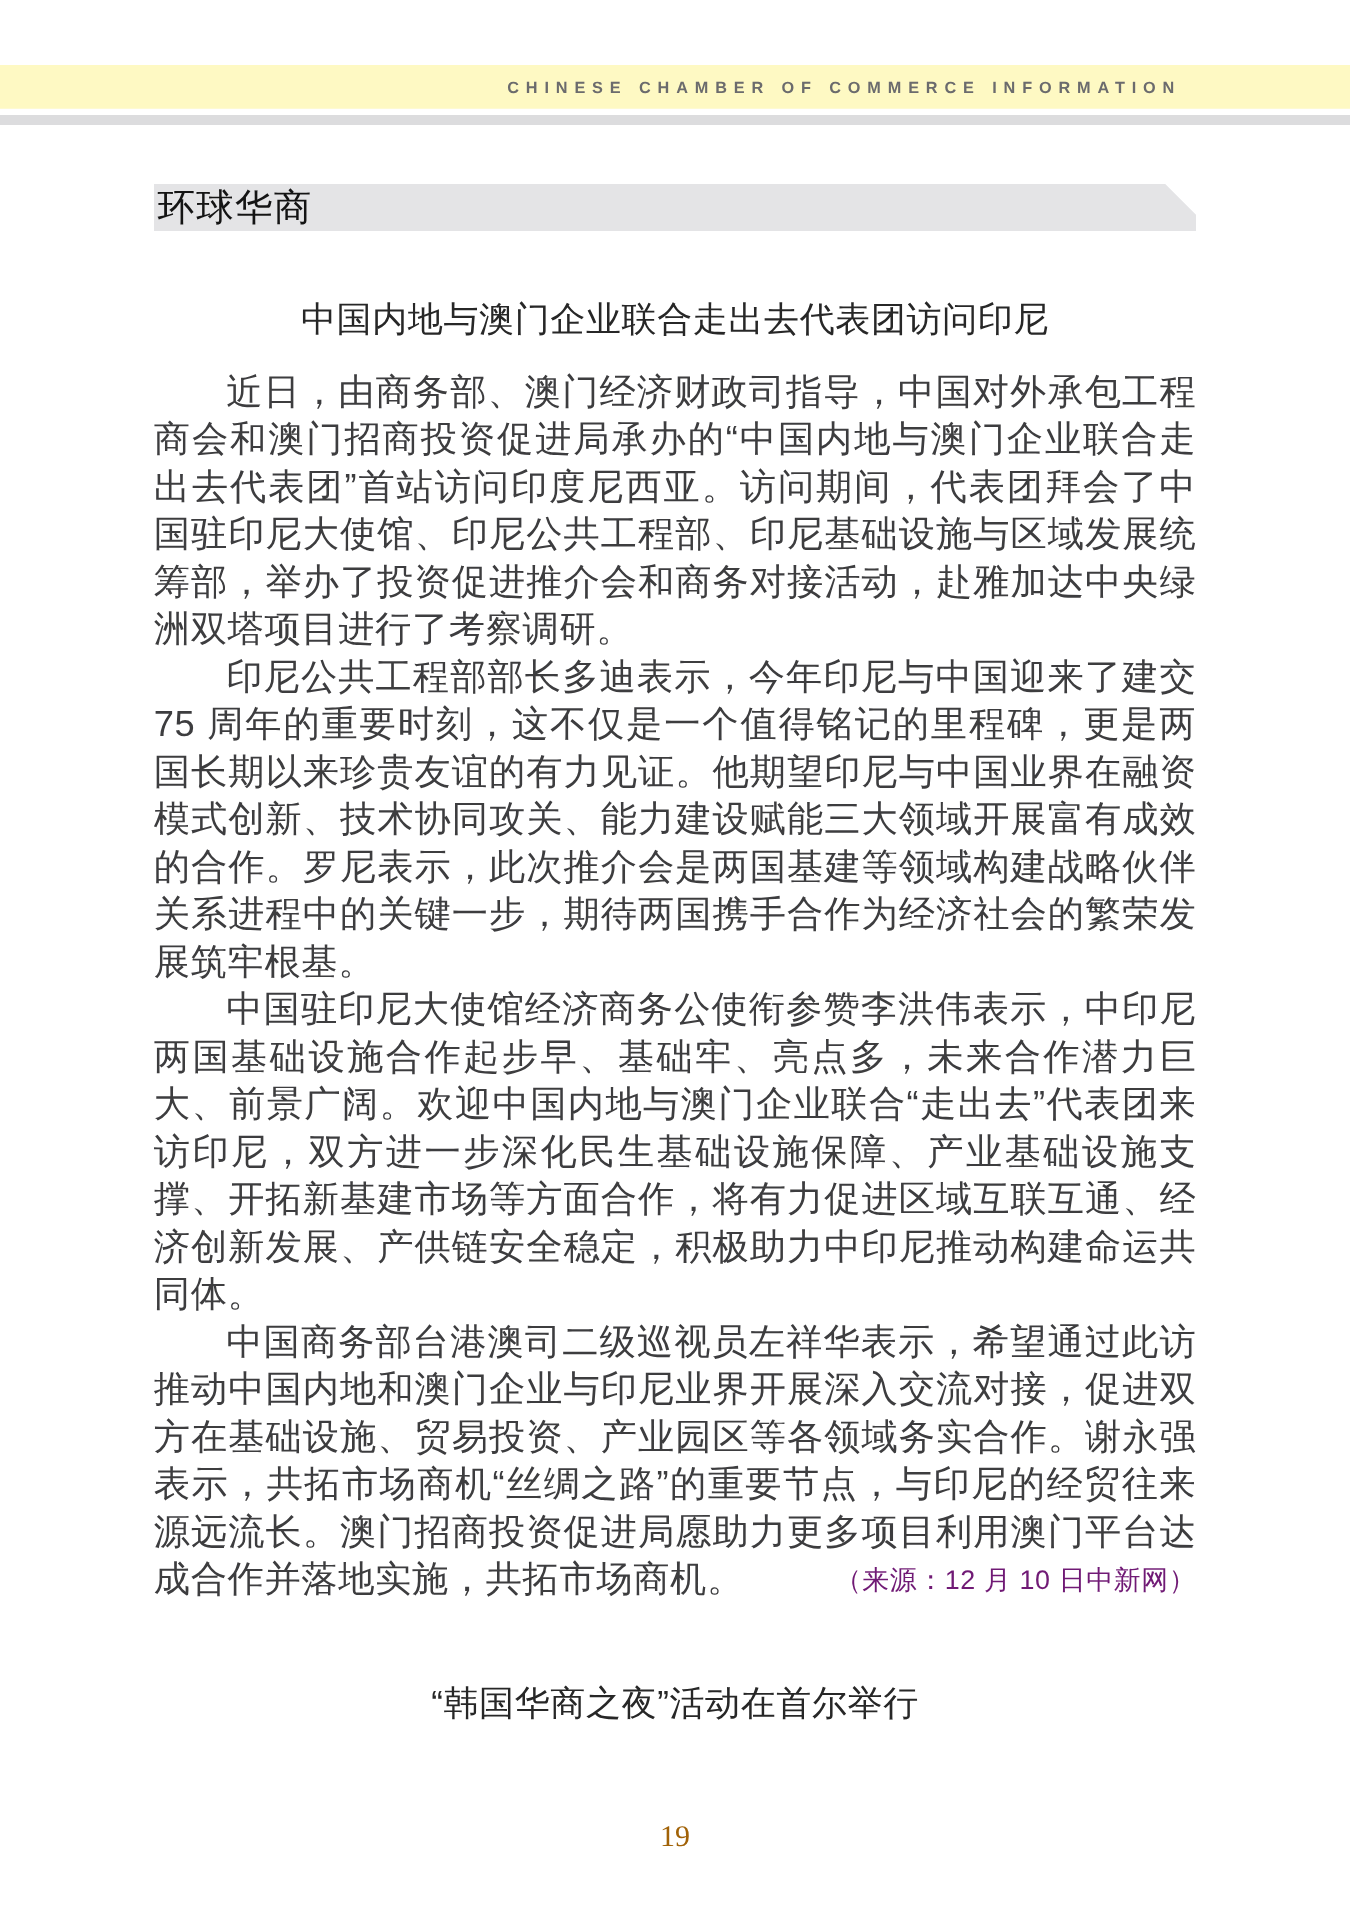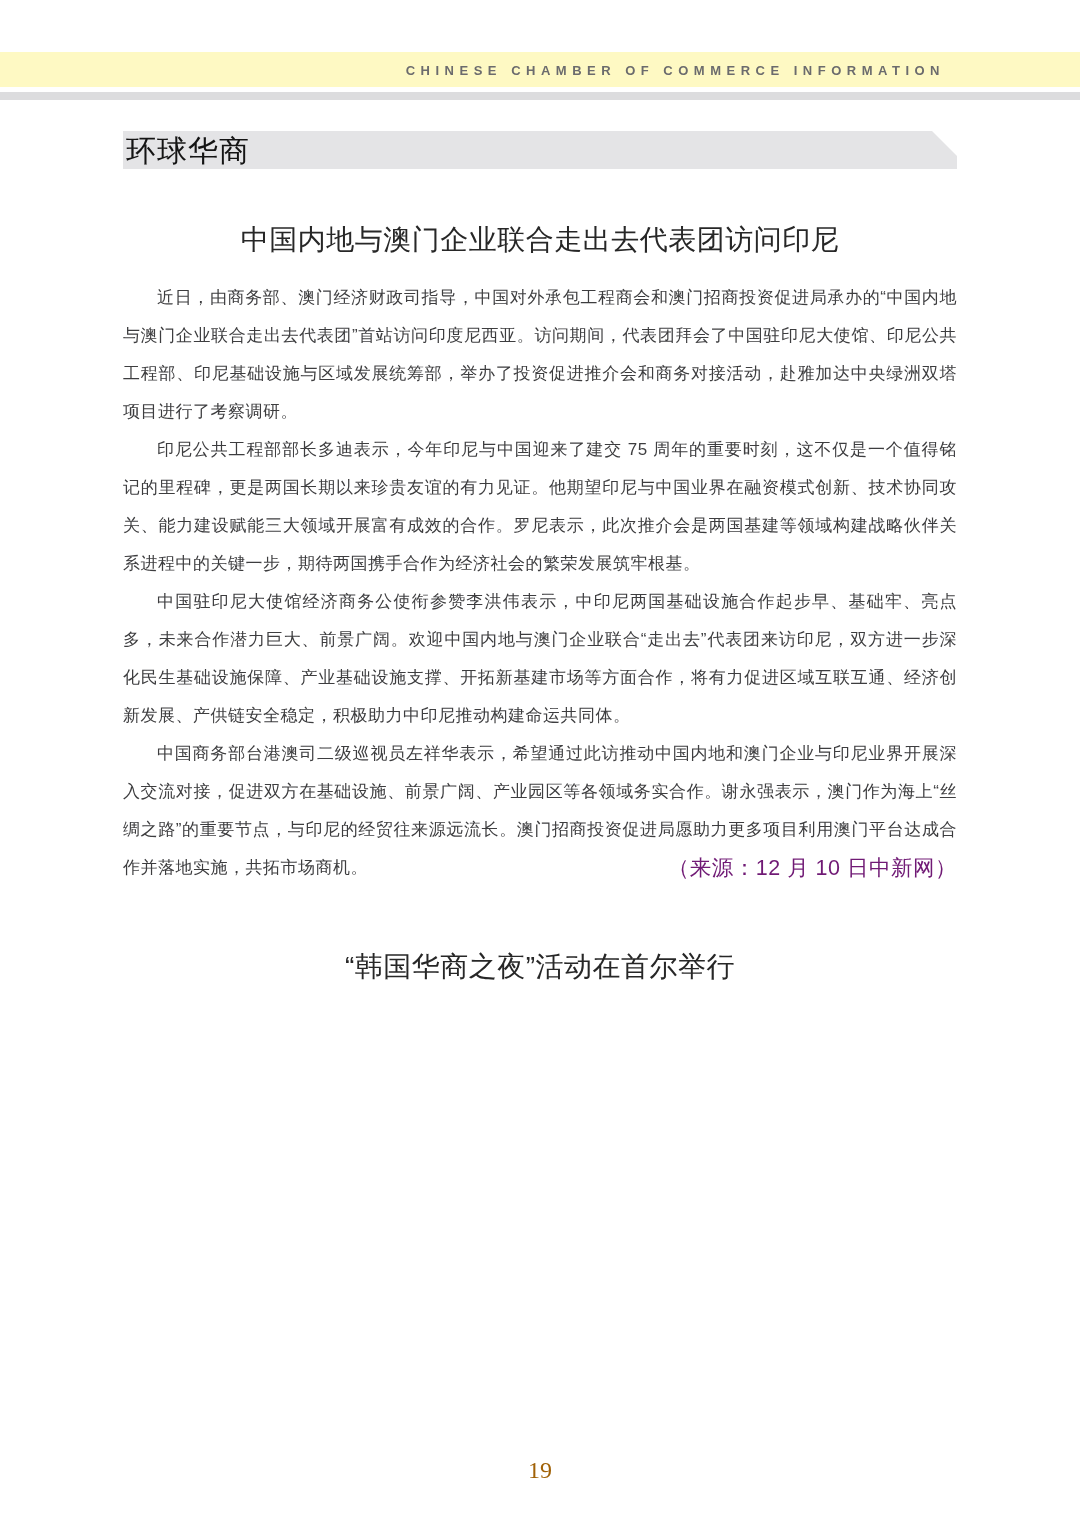--- a/index.html
+++ b/index.html
@@ -32,21 +32,21 @@
   .header-bar-thin {
     position: absolute;
     top: 92px; left: 0; right: 0;
     height: 8px;
     background: #dcdcde;
   }
 
   
   .content {
     position: absolute;
-    top: 131px;
+    top: 147px;
     left: 123px;
     width: 834px;
   }
 
   
   .section-banner {
     width: 100%;
     height: 38px;
     background: #e4e4e6;
     clip-path: polygon(0 0, calc(100% - 25px) 0, 100% 25px, 100% 100%, 0 100%);
@@ -69,21 +69,21 @@
     color: #272727;
     letter-spacing: 0.5px;
     line-height: 40px;
   }
   .article-title.first { margin-top: 51px; }
   .article-title.second { margin-top: 60px; text-align: center; }
 
   .paragraphs { margin-top: 19px; }
 
   .paragraphs p.body-para {
-    font-size: 17px;
+    font-size: 29px;
     line-height: 38px;
     color: #3d3d3f;
     text-align: justify;
     text-justify: inter-ideograph;
     text-indent: 2em;
     letter-spacing: 0.5px;
   }
 
   
   .source-line {
@@ -119,21 +119,21 @@
   <div class="section-banner">
     <span class="section-label">环球华商</span>
   </div>
 
   <div class="article">
     <h2 class="article-title first">中国内地与澳门企业联合走出去代表团访问印尼</h2>
     <div class="paragraphs">
         <p class="body-para">近日，由商务部、澳门经济财政司指导，中国对外承包工程商会和澳门招商投资促进局承办的“中国内地与澳门企业联合走出去代表团”首站访问印度尼西亚。访问期间，代表团拜会了中国驻印尼大使馆、印尼公共工程部、印尼基础设施与区域发展统筹部，举办了投资促进推介会和商务对接活动，赴雅加达中央绿洲双塔项目进行了考察调研。</p>
         <p class="body-para">印尼公共工程部部长多迪表示，今年印尼与中国迎来了建交 75 周年的重要时刻，这不仅是一个值得铭记的里程碑，更是两国长期以来珍贵友谊的有力见证。他期望印尼与中国业界在融资模式创新、技术协同攻关、能力建设赋能三大领域开展富有成效的合作。罗尼表示，此次推介会是两国基建等领域构建战略伙伴关系进程中的关键一步，期待两国携手合作为经济社会的繁荣发展筑牢根基。</p>
         <p class="body-para">中国驻印尼大使馆经济商务公使衔参赞李洪伟表示，中印尼两国基础设施合作起步早、基础牢、亮点多，未来合作潜力巨大、前景广阔。欢迎中国内地与澳门企业联合“走出去”代表团来访印尼，双方进一步深化民生基础设施保障、产业基础设施支撑、开拓新基建市场等方面合作，将有力促进区域互联互通、经济创新发展、产供链安全稳定，积极助力中印尼推动构建命运共同体。</p>
-        <p class="body-para">中国商务部台港澳司二级巡视员左祥华表示，希望通过此访推动中国内地和澳门企业与印尼业界开展深入交流对接，促进双方在基础设施、前景广阔、产业园区等各领域务实合作。谢永强表示，澳门作为海上“丝绸之路”的重要节点，与印尼的经贸往来源远流长。澳门招商投资促进局愿助力更多项目利用澳门平台达成合作并落地实施，共拓市场商机。</p>
+        <p class="body-para">中国商务部台港澳司二级巡视员左祥华表示，希望通过此访推动中国内地和澳门企业与印尼业界开展深入交流对接，促进双方在基础设施、贸易投资、产业园区等各领域务实合作。谢永强表示，共拓市场商机“丝绸之路”的重要节点，与印尼的经贸往来源远流长。澳门招商投资促进局愿助力更多项目利用澳门平台达成合作并落地实施，共拓市场商机。</p>
       </div>
     <div class="source-line">（来源：12 月 10 日中新网）</div>
   </div>
 
   <div class="article">
     <h2 class="article-title second">“韩国华商之夜”活动在首尔举行</h2>
   </div>
 
 </div>
 

